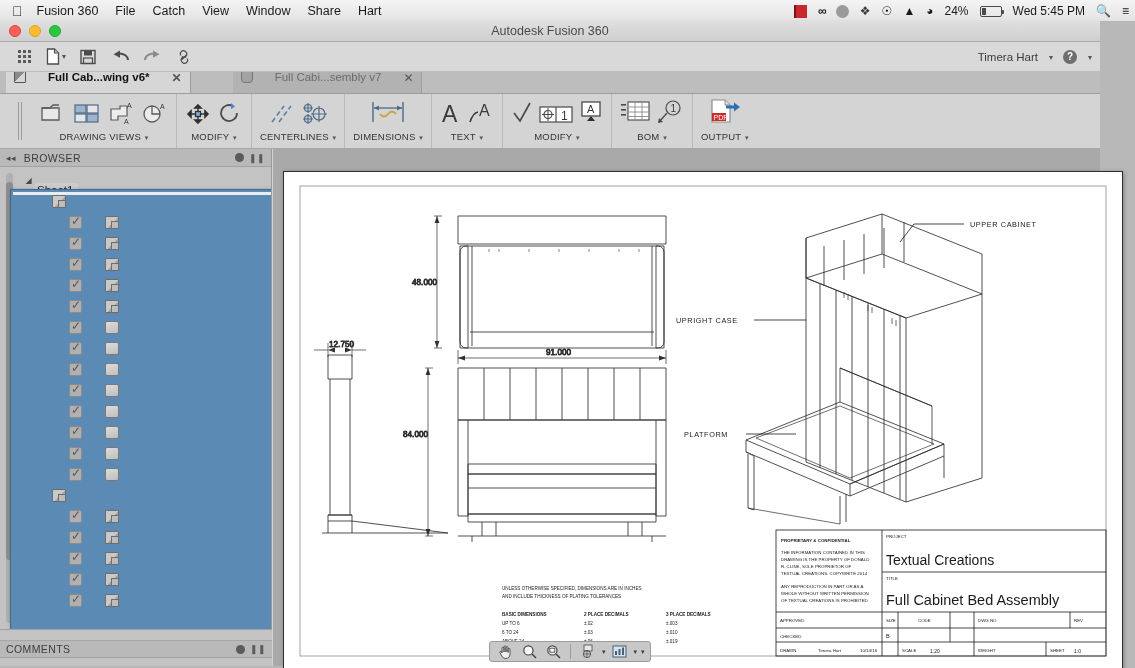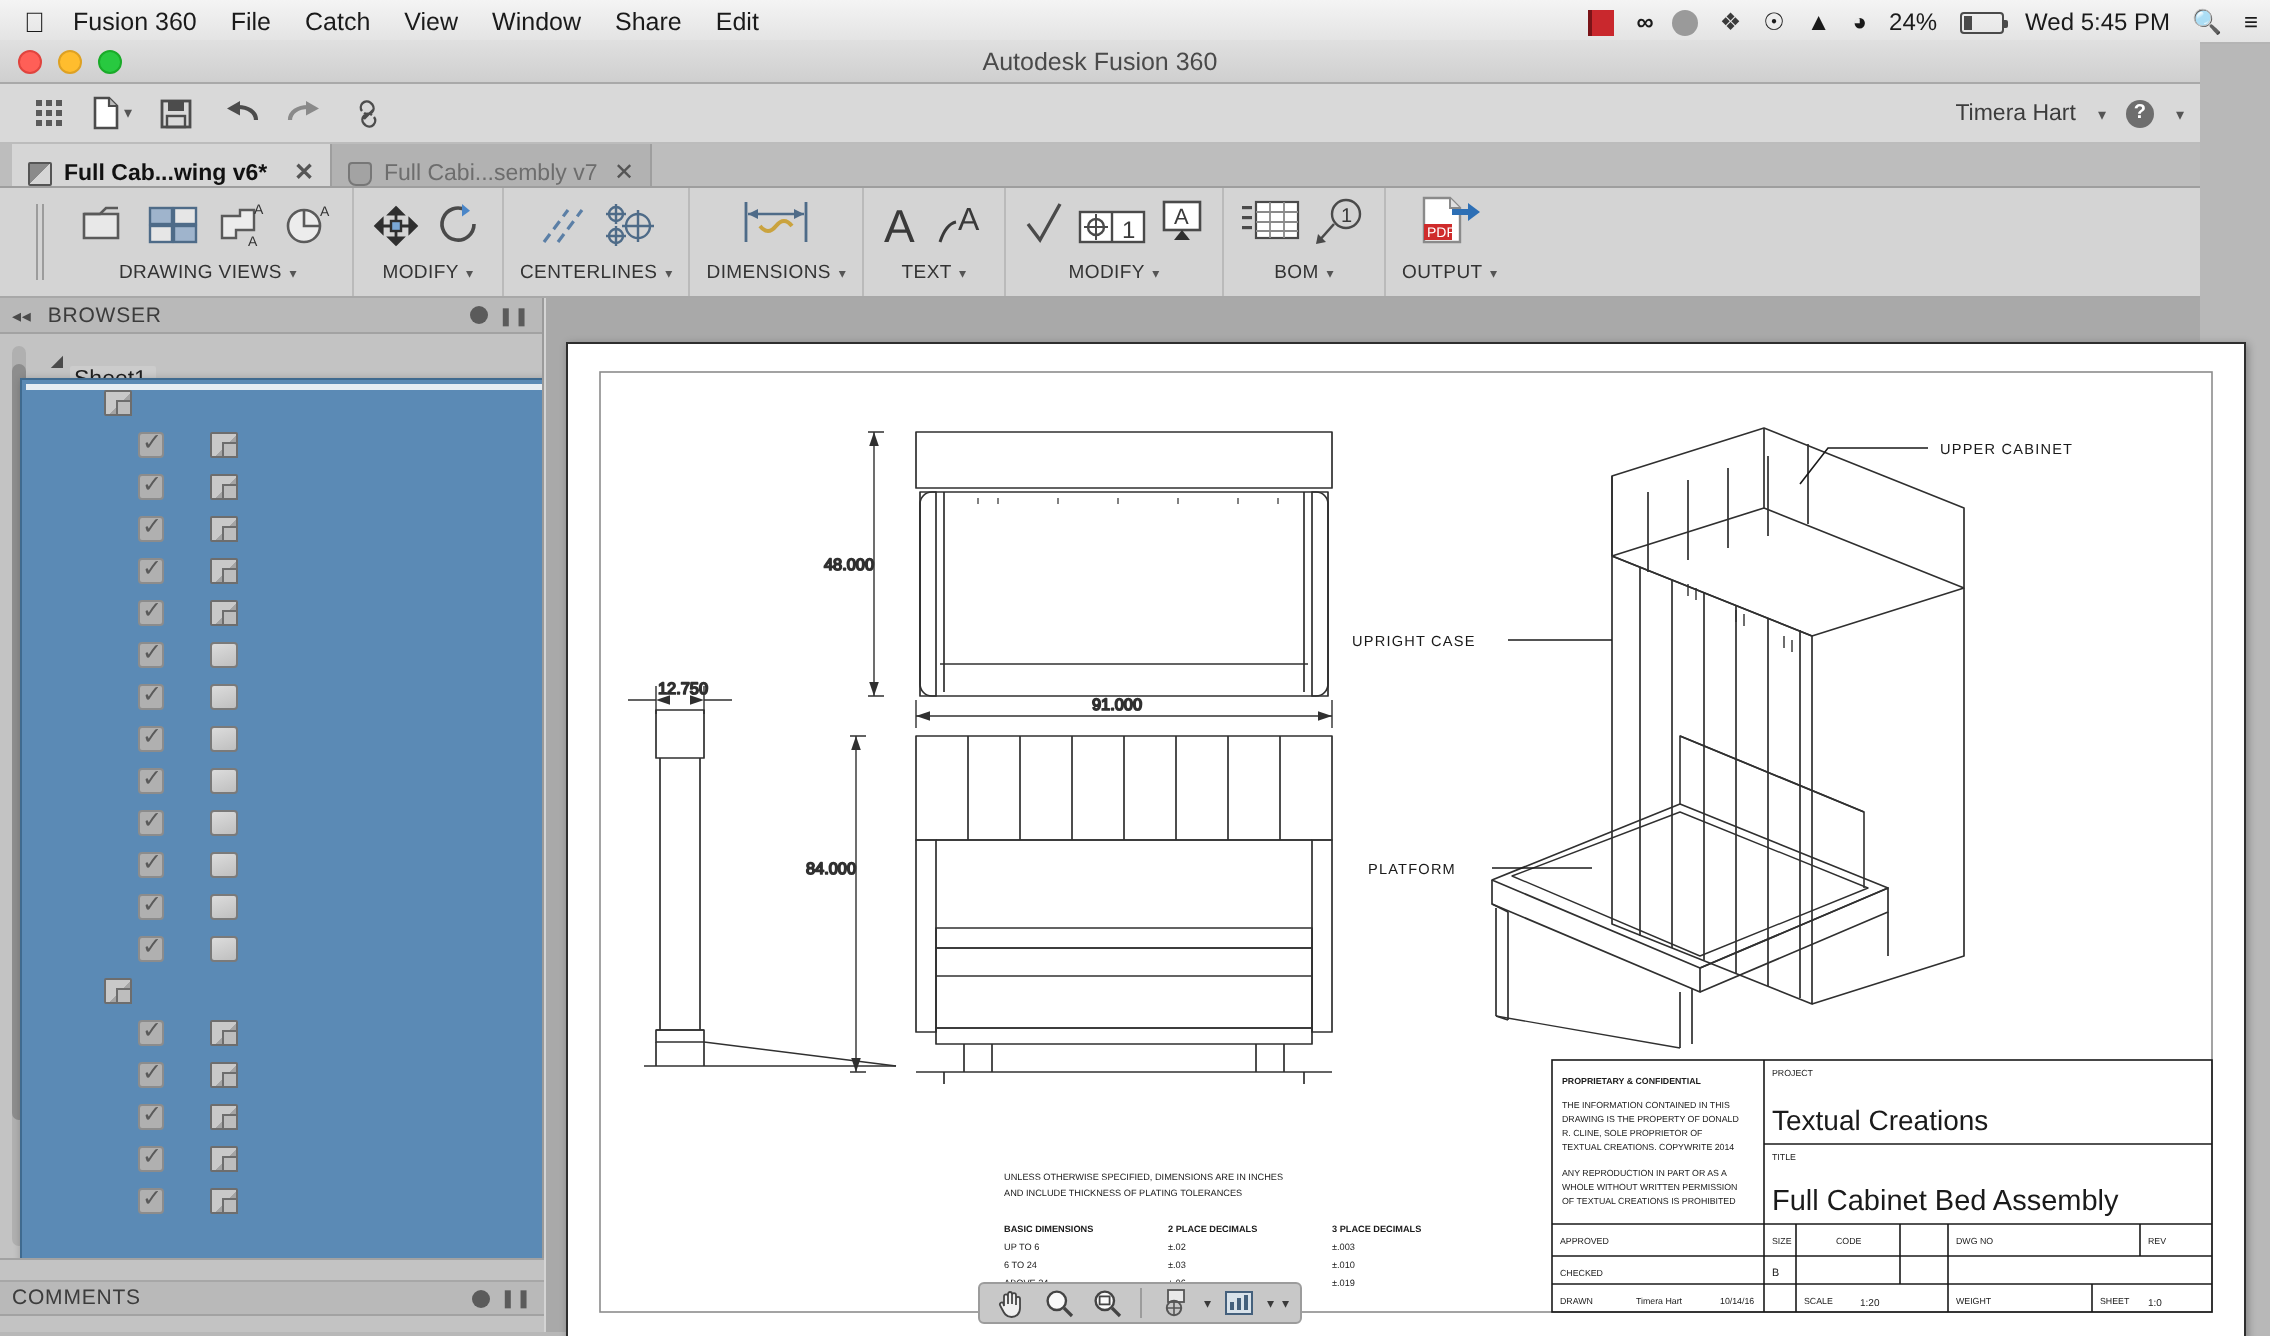--- a/index.html
+++ b/index.html
@@ -89,26 +89,26 @@
     color: #fff; font-size: 10px; line-height: 14px; text-align: center;
     font-weight: bold; display: inline-block;
   }
 
   
   .tabsrow {
     height: 22px; background: #bdbdbd; display: flex; align-items: flex-end;
     border-bottom: 1px solid #9e9e9e; padding-left: 6px;
   }
   .dtab {
-    height: 22px; display: flex; align-items: flex-end; gap: 6px;
+    height: 22px; display: flex; align-items: flex-start; gap: 22px;
     padding: 0 8px; font-size: 11.5px; min-width: 160px;
     border-right: 1px solid #9e9e9e;
   }
   .dtab.active { background: #d6d6d6; color: #111; font-weight: bold; }
-  .dtab.inactive { background: #b2b2b2; color: #6d6d6d; }
+  .dtab.inactive { background: #b2b2b2; color: #6d6d6d; margin-left: 42px; }
   .dtab .tico {
     width: 12px; height: 12px; display:inline-block;
   }
   .tico.draw { border: 1.5px solid #555; border-radius: 1px;
     background: linear-gradient(135deg,#8a8a8a 50%, transparent 50%); }
   .tico.asm { background: #a3a3a3; border: 1px solid #777;
     border-radius: 2px 2px 4px 4px; }
   .dtab .x { margin-left: auto; font-size: 12px; color: #555; }
 
   
@@ -248,21 +248,21 @@
 <body>
 
 <div class="macbar">
   <span class="apple"></span>
   <span class="mi bold">Fusion 360</span>
   <span class="mi">File</span>
   <span class="mi">Catch</span>
   <span class="mi">View</span>
   <span class="mi">Window</span>
   <span class="mi">Share</span>
-  <span class="mi">Edit</span>
+  <span class="mi">Hart</span>
 
   <div class="macbar-right">
     <span class="it">
         <i class="ico-red"></i>
       </span>
     <span class="it ico-infinity">∞</span>
     <span class="it">
         <i class="ico-circ"></i>
       </span>
     <span class="it ico-dropbox">❖</span>

